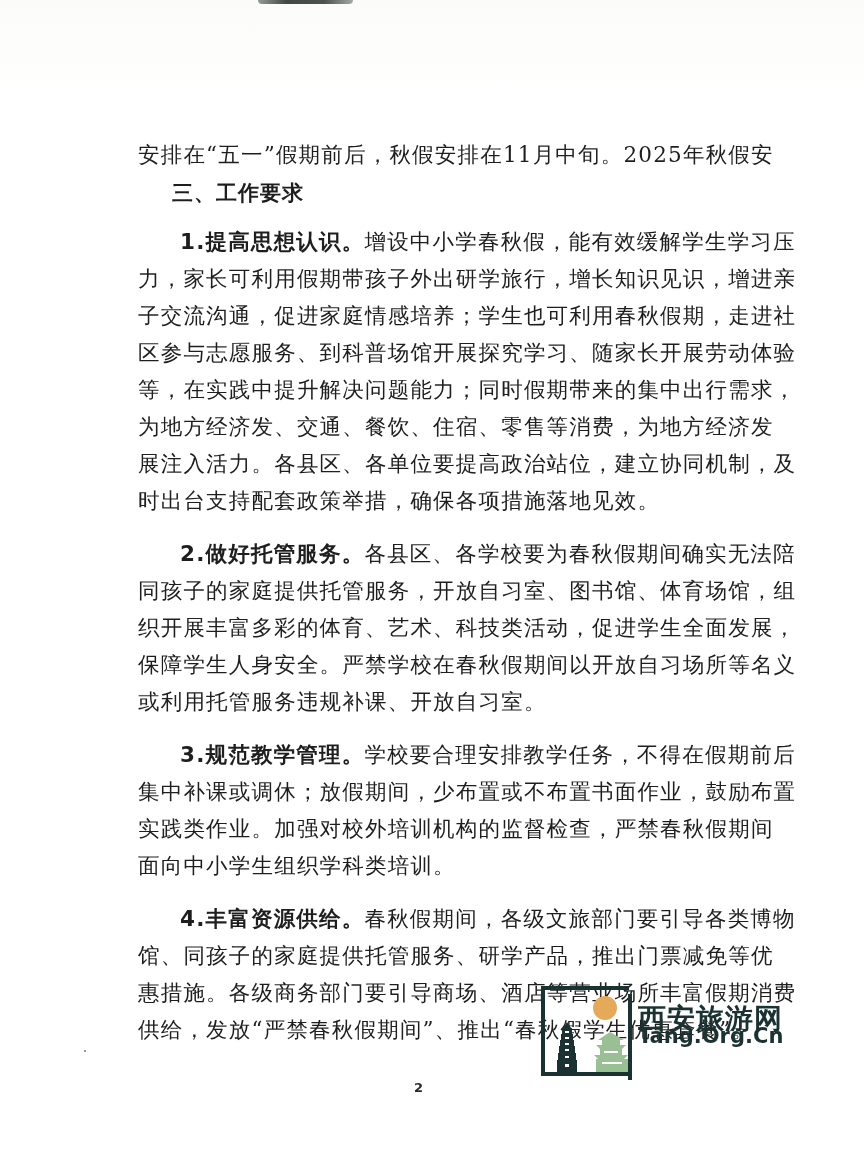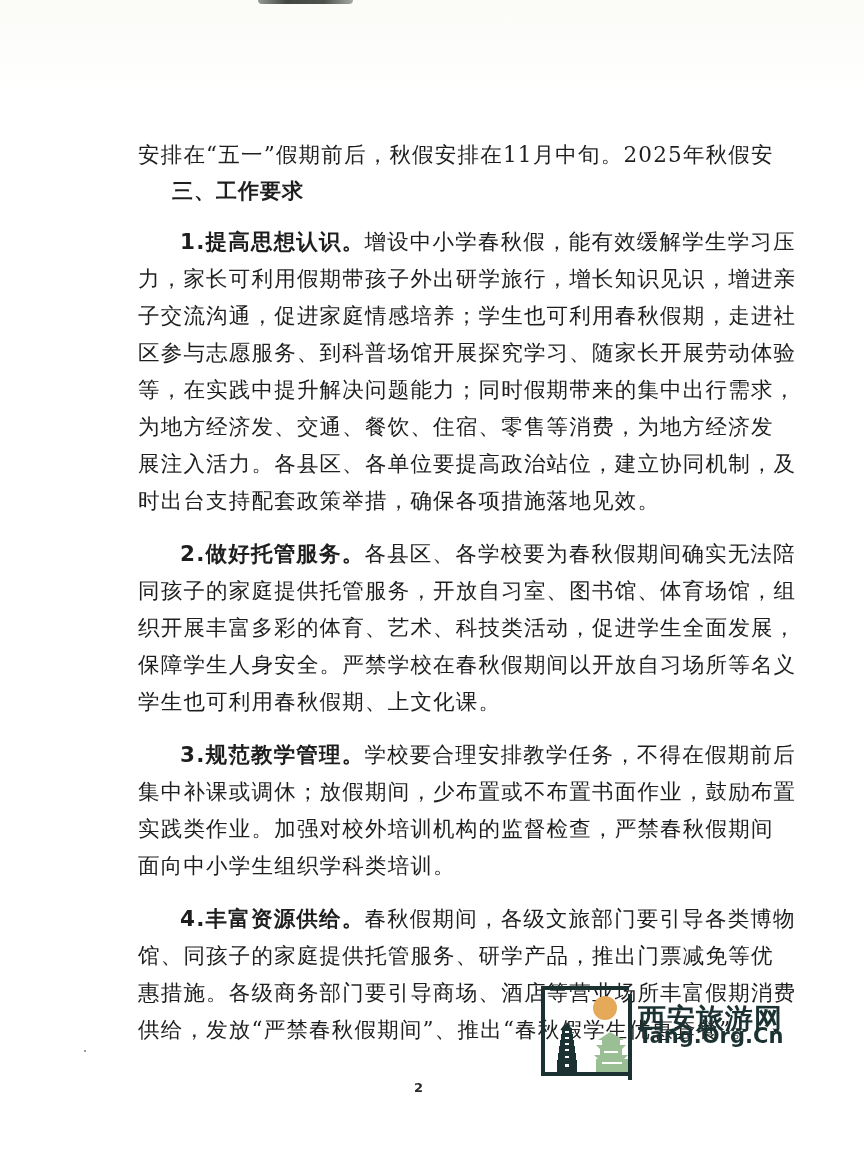--- a/index.html
+++ b/index.html
@@ -48,21 +48,21 @@
     }
     .line.last {
       text-align-last: left;
     }
     .line.indent {
       padding-left: 42px;
     }
     .heading {
       height: 40px;
       line-height: 40px;
-      font-family: Liberation Mono, monospace;
+      font-family: Liberation Serif, serif;
       font-size: 21px;
       font-weight: bold;
       padding-left: 34px;
       letter-spacing: 1px;
       text-align-last: left;
     }
     .para {
       margin-top: 10px;
     }
     .para + .para {
@@ -169,21 +169,21 @@
     <div class="line">为地方经济发、交通、餐饮、住宿、零售等消费，为地方经济发</div>
     <div class="line">展注入活力。各县区、各单位要提高政治站位，建立协同机制，及</div>
     <div class="line last">时出台支持配套政策举措，确保各项措施落地见效。</div>
   </div>
 
   <div class="para">
     <div class="line indent"><span class="lead">2.做好托管服务。</span><span>各县区、各学校要为春秋假期间确实无法陪</span></div>
     <div class="line">同孩子的家庭提供托管服务，开放自习室、图书馆、体育场馆，组</div>
     <div class="line">织开展丰富多彩的体育、艺术、科技类活动，促进学生全面发展，</div>
     <div class="line">保障学生人身安全。严禁学校在春秋假期间以开放自习场所等名义</div>
-    <div class="line last">学生也可利用春秋假期、上文化课。</div>
+    <div class="line last">或利用托管服务违规补课、开放自习室。</div>
   </div>
 
   <div class="para">
     <div class="line indent"><span class="lead">3.规范教学管理。</span><span>学校要合理安排教学任务，不得在假期前后</span></div>
     <div class="line">集中补课或调休；放假期间，少布置或不布置书面作业，鼓励布置</div>
     <div class="line">实践类作业。加强对校外培训机构的监督检查，严禁春秋假期间</div>
     <div class="line last">面向中小学生组织学科类培训。</div>
   </div>
 
   <div class="para">

